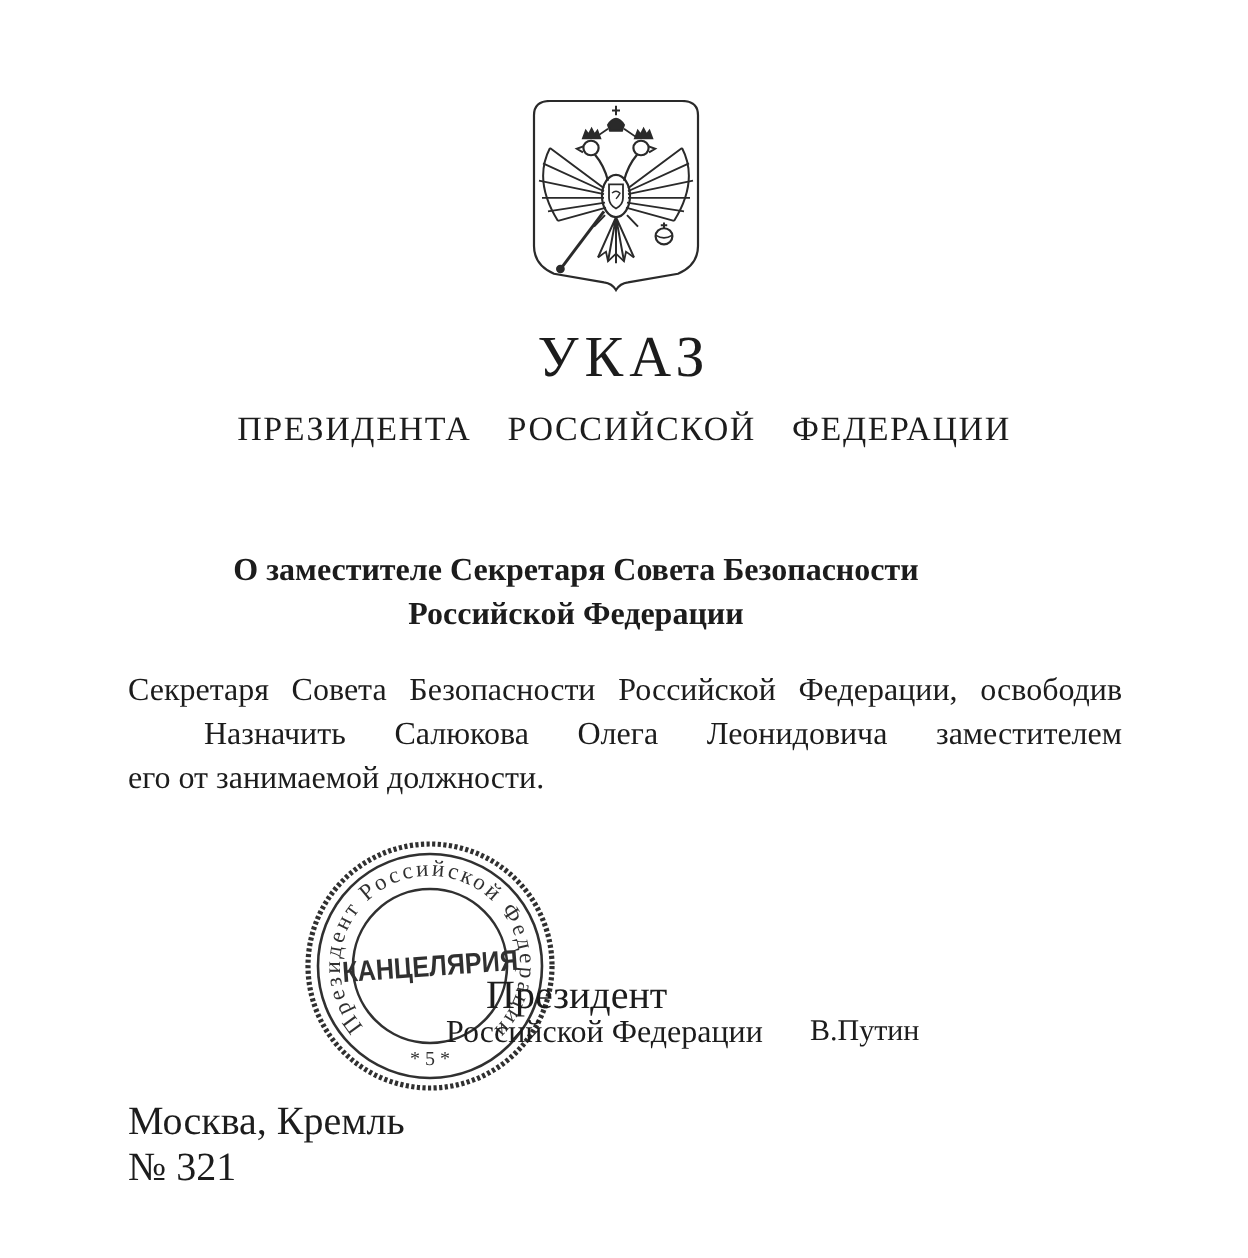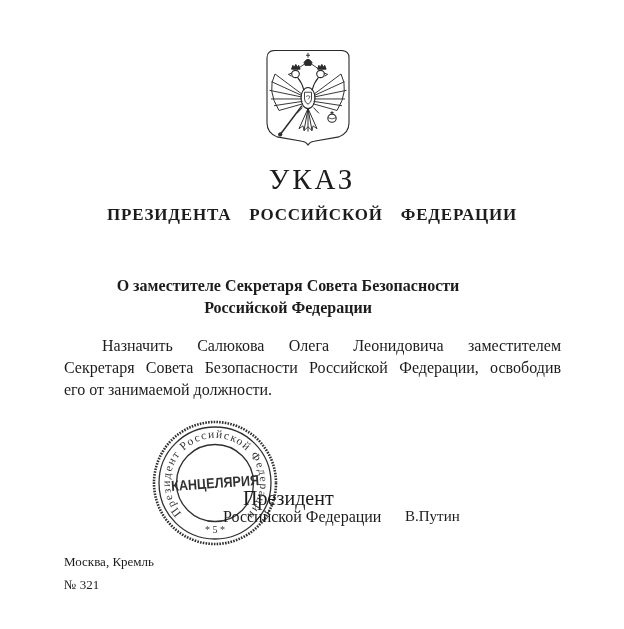--- a/index.html
+++ b/index.html
@@ -13,21 +13,21 @@
   .page{position:absolute;inset:0;background:#ffffff;}
 
   .emblem{left:266px;top:50px;width:84px;height:96px;}
 
   .doc-type{
     left:0;top:165px;width:624px;text-align:center;
     font-size:29px;letter-spacing:3px;font-weight:400;line-height:1;
   }
   .issuer{
     left:0;top:206px;width:624px;text-align:center;
-    font-size:17px;letter-spacing:0.8px;word-spacing:13px;font-weight:700;line-height:1;
+    font-size:17px;letter-spacing:0.8px;word-spacing:13px;font-weight:400;line-height:1;
   }
   .subject{
     left:0;top:275px;width:576px;text-align:center;
     font-size:16px;font-weight:bold;line-height:22px;white-space:pre-line;
   }
   .body-par{
     left:64px;top:335px;width:497px;font-size:16px;line-height:22px;
   }
   .body-line{width:100%;}
   .jl{text-align:justify;text-align-last:justify;}
@@ -35,21 +35,21 @@
 
   .stamp{
     left:150px;top:418px;width:130px;height:130px;opacity:0.92;
   }
 
   .sig-line1{left:243px;top:488px;font-size:20px;line-height:1;}
   .sig-line2{left:223px;top:509px;font-size:16px;line-height:1;}
   .sig-name{left:405px;top:509px;font-size:15px;line-height:1;}
 
   .footer-block{
-    left:64px;top:550px;font-size:13px;line-height:23px;
+    left:64px;top:550px;font-size:20px;line-height:23px;
   }
 </style>
 </head>
 <body>
 
 <div class="page">
 
   <svg class="abs emblem" viewBox="0 0 84 100" preserveAspectRatio="none">
     <g stroke="#2a2a2a" fill="none" stroke-width="1">
 
@@ -94,22 +94,22 @@
     </g>
   </svg>
 
   <div class="abs doc-type">УКАЗ</div>
   <div class="abs issuer">ПРЕЗИДЕНТА РОССИЙСКОЙ ФЕДЕРАЦИИ</div>
 
   <div class="abs subject">О заместителе Секретаря Совета Безопасности
 Российской Федерации</div>
 
   <div class="abs body-par">
+    <div class="body-line jl">Секретаря Совета Безопасности Российской Федерации, освободив</div>
     <div class="body-line jl indent">Назначить Салюкова Олега Леонидовича заместителем</div>
-    <div class="body-line jl">Секретаря Совета Безопасности Российской Федерации, освободив</div>
     <div class="body-line">его от занимаемой должности.</div>
   </div>
 
   <svg class="abs stamp" viewBox="0 0 130 130">
     <g fill="none" stroke="#1f1f1f">
       <circle cx="65" cy="65" r="61" stroke-width="2.6" stroke-dasharray="1.6 1.2"></circle>
       <circle cx="65" cy="65" r="56" stroke-width="1.3"></circle>
       <circle cx="65" cy="65" r="38.5" stroke-width="1.3"></circle>
     </g>
     <path id="ringPath" d="M33.2,96.8 A45,45 0 1 1 96.8,96.8" fill="none" stroke="none"></path>

